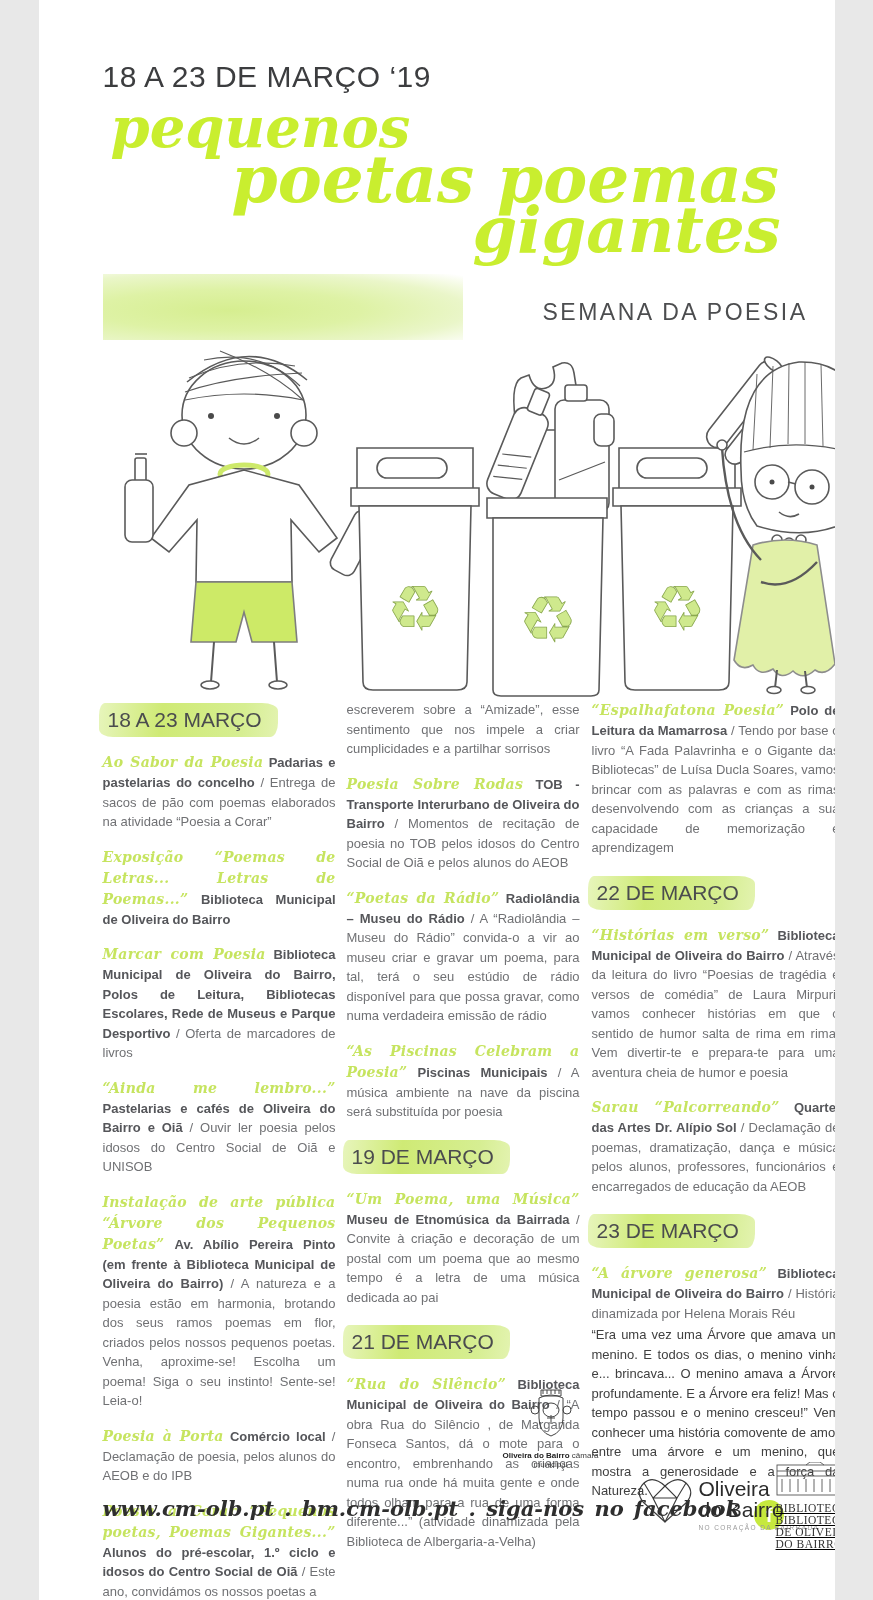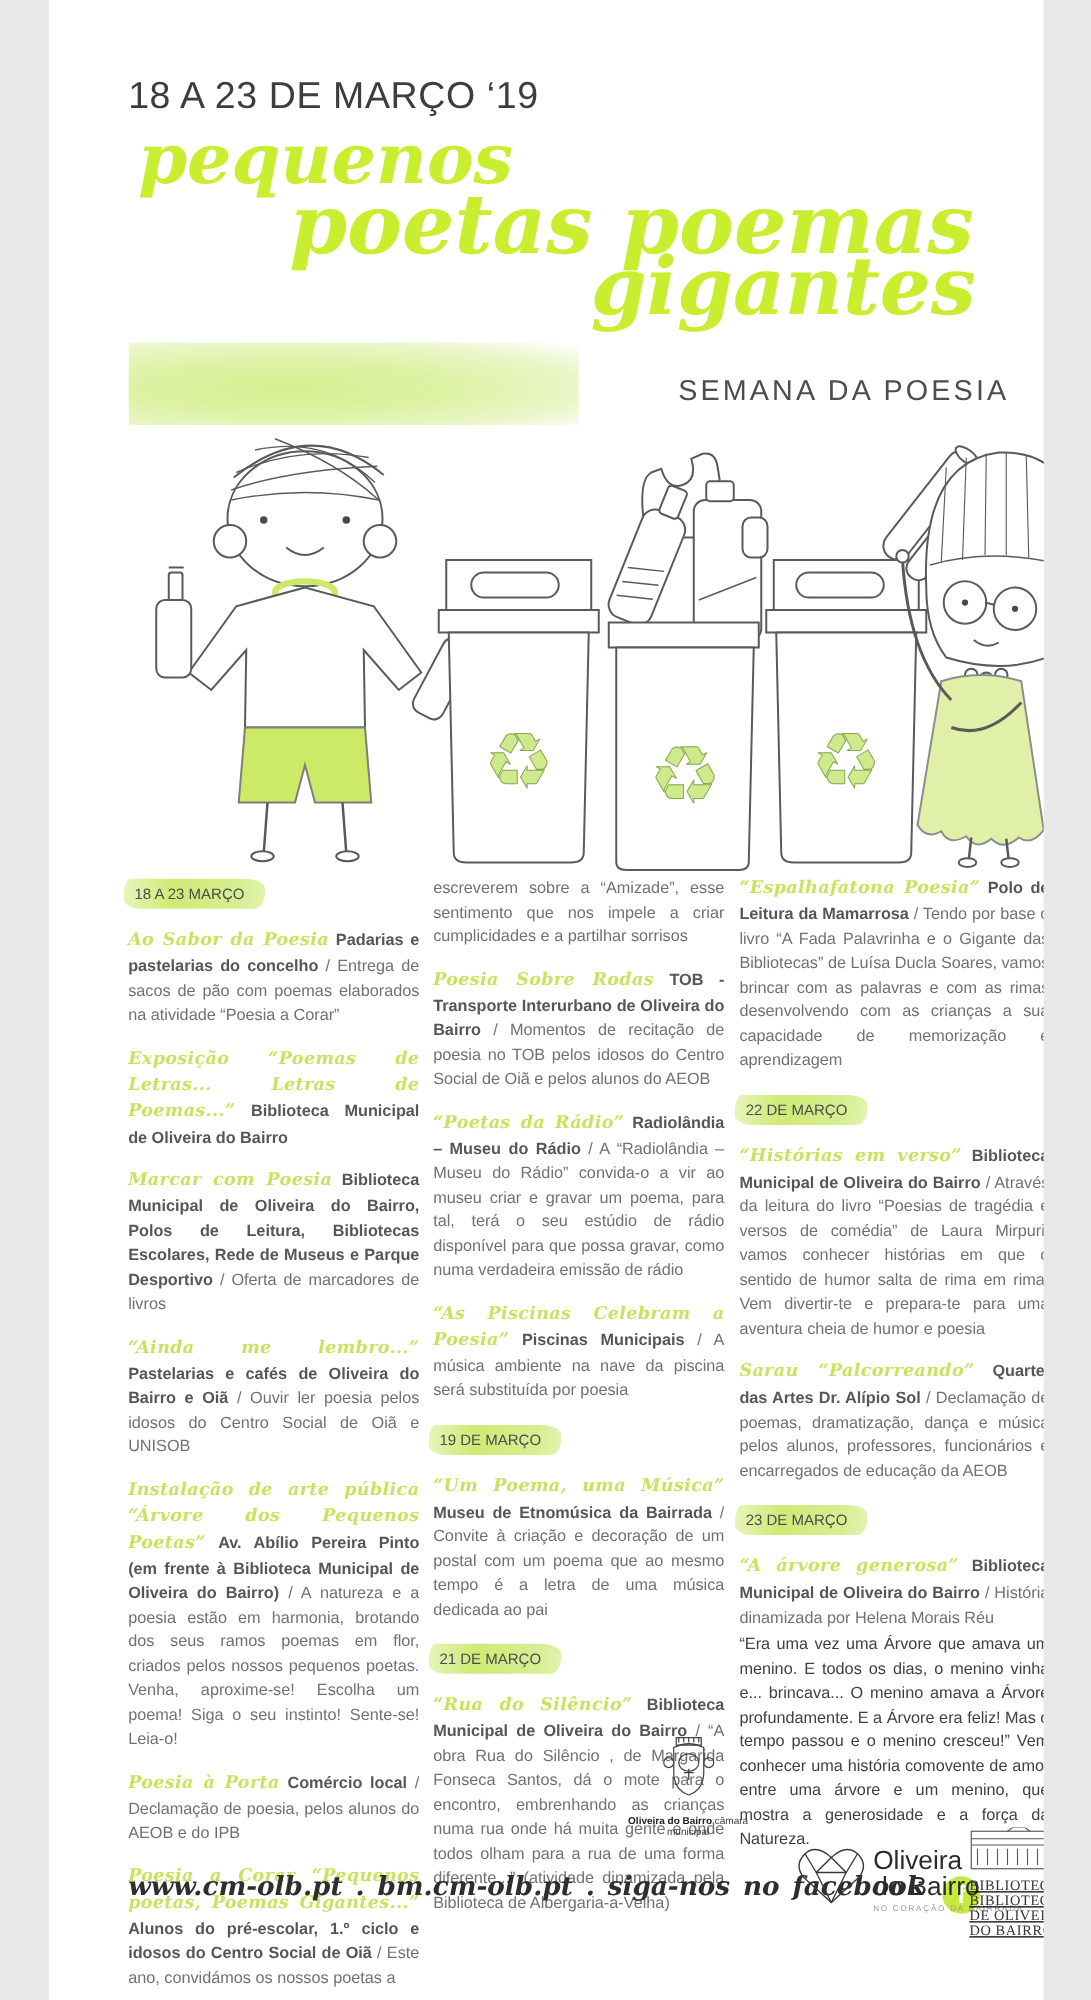--- a/index.html
+++ b/index.html
@@ -15,21 +15,21 @@
   .t2{left:193px;top:140px;font-size:66px;}
   .t3{left:434px;top:192px;font-size:64px;}
   .wash{left:64px;top:274px;width:360px;height:66px;
         background:radial-gradient(ellipse at 35% 55%, #d6ee90 0%, #def2a5 40%, #eaf6c9 72%, rgba(234,246,201,0) 98%);}
   .preserva{left:94px;top:286px;font-size:31px;color:#1d1d1d;font-weight:700;}
   .semana{left:504px;top:299px;font-size:23px;letter-spacing:2.5px;color:#4c4d4f;}
 
   
   .col{position:absolute;top:700px;width:233px;}
   .col1{left:64px;} .col2{left:308px;} .col3{left:553px;width:248px;}
-  .badge{display:inline-block;font-size:12px;color:#4b4c4e;padding:5px 16px 5px 9px;margin:3px 0 15px -4px;
+  .badge{display:inline-block;font-size:21px;color:#4b4c4e;padding:5px 16px 5px 9px;margin:3px 0 15px -4px;
          background:linear-gradient(97deg,#e7f5bc 0%,#cfea75 35%,#d6ee92 80%,#e3f3b0 100%);
          border-radius:6px 16px 8px 14px / 12px 8px 14px 8px;}
   .entry{margin:0 0 15px;font-size:13px;line-height:1.5;text-align:justify;color:#707174;}
   .etitle{color:#c6e45f;font-family:"DejaVu Serif",serif;font-style:italic;font-weight:700;font-size:14px;letter-spacing:.3px;}
   .eloc{font-weight:700;color:#55565a;}
   .edesc{color:#707174;}
   .equote{display:block;margin-top:2px;color:#404040;}
 
   
   .illus{left:50px;top:330px;}

